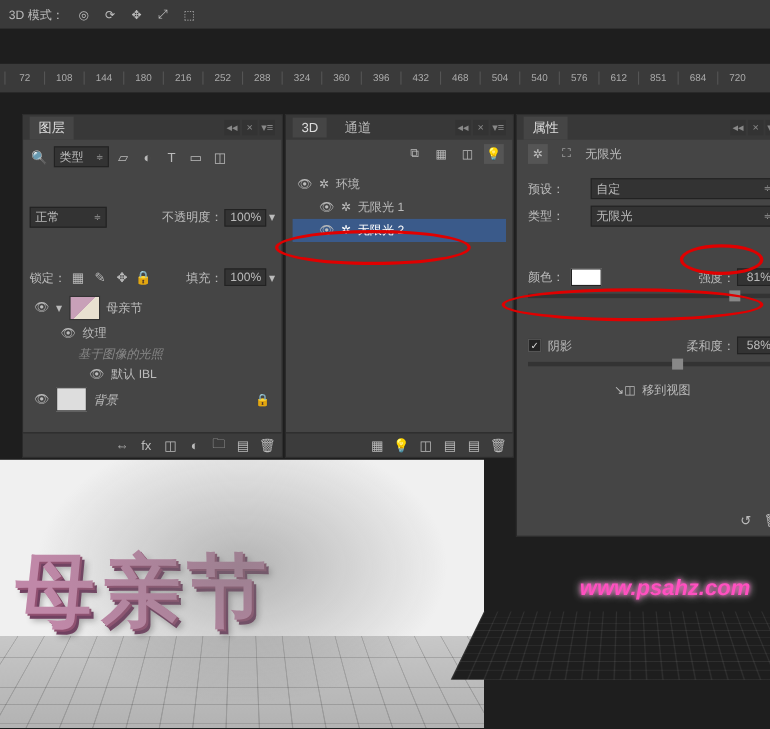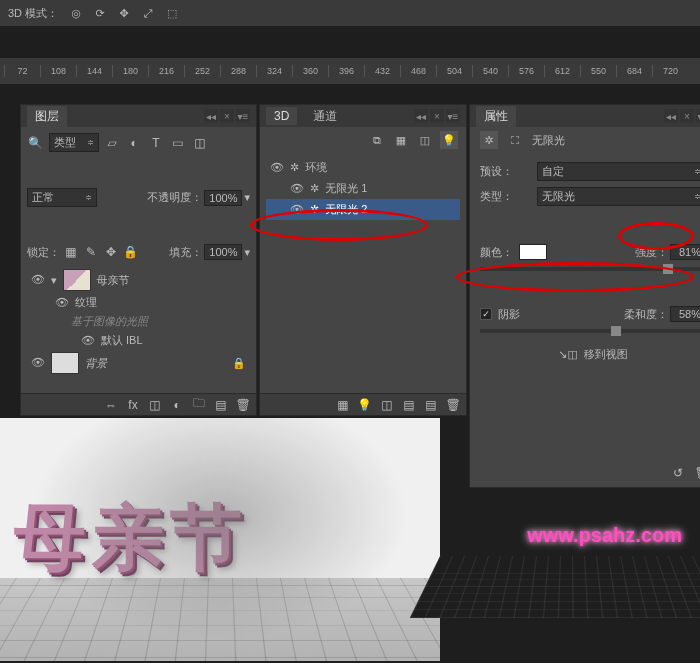--- a/index.html
+++ b/index.html
@@ -53,21 +53,21 @@
   repeating-linear-gradient(90deg, rgba(0,0,0,0.15) 0 1px, transparent 1px 24px),
   repeating-linear-gradient(0deg, rgba(0,0,0,0.15) 0 1px, transparent 1px 24px),
   linear-gradient(#c8c8c8,#b0b0b0);
   transform: perspective(600px) rotateX(62deg); transform-origin: top; }
 .big3d { position: absolute; left: 14px; top: 72px; font-size: 72px; font-weight: 700; color: #c088a8; text-shadow: 2px 2px 0 #905070, 4px 4px 0 #704060, 6px 6px 6px rgba(0,0,0,0.3); letter-spacing: 6px; }
 .grid-right { position: absolute; left: 440px; top: 556px; right: 0; bottom: 0; background:
   repeating-linear-gradient(90deg, rgba(255,255,255,0.08) 0 1px, transparent 1px 12px),
   repeating-linear-gradient(0deg, rgba(255,255,255,0.08) 0 1px, transparent 1px 12px),
   #1e1e1e;
   transform: perspective(500px) rotateX(62deg); transform-origin: top; }
-.watermark { position: absolute; right: 18px; top: 524px; font-size: 20px; font-weight: 700; color: #ff50c0; text-shadow: 0 0 4px #ff50c0, 0 0 8px #fff; }
+.watermark { position: absolute; right: 18px; top: 524px; font-size: 20px; font-weight: 700; font-style: italic; color: #ff50c0; text-shadow: 0 0 4px #ff50c0, 0 0 8px #fff; }
 .prop-footer { position: absolute; right: 6px; bottom: 6px; display: flex; gap: 6px; }
 </style>
 </head>
 <body>
 
 <div class="mode-bar">
   <span class="label">3D 模式：</span>
   <span class="icons">
     <span class="mode-icon">◎</span>
     <span class="mode-icon">⟳</span>
@@ -87,21 +87,21 @@
   <span class="ruler-tick">288</span>
   <span class="ruler-tick">324</span>
   <span class="ruler-tick">360</span>
   <span class="ruler-tick">396</span>
   <span class="ruler-tick">432</span>
   <span class="ruler-tick">468</span>
   <span class="ruler-tick">504</span>
   <span class="ruler-tick">540</span>
   <span class="ruler-tick">576</span>
   <span class="ruler-tick">612</span>
-  <span class="ruler-tick">550</span>
+  <span class="ruler-tick">851</span>
   <span class="ruler-tick">684</span>
   <span class="ruler-tick">720</span>
 </div>
 
 <div class="panels">
 
   <div class="panel panel-layers">
     <div class="tab-bar">
       <span class="tab active">图层</span>
       <span class="tab-ctrl">
@@ -252,21 +252,21 @@
           </span>
       </div>
       <div class="prop-row">
         <span>类型：</span>
         <span class="dd" style="flex:1">
             <span>无限光</span>
             <span class="caret">≑</span>
           </span>
       </div>
       <div class="prop-row row-sp">
-        <span style="display:flex;align-items:flex-end;gap:6px">
+        <span style="display:flex;align-items:flex-start;gap:6px">
           <span>颜色：</span>
           <span class="swatch"></span>
         </span>
         <span style="display:flex;align-items:center;gap:2px">
           <span>强度：</span>
           <span class="pct-val">81%</span>
         </span>
       </div>
       <div class="slider-track">
           <span class="slider-thumb" style="left:81%"></span>

